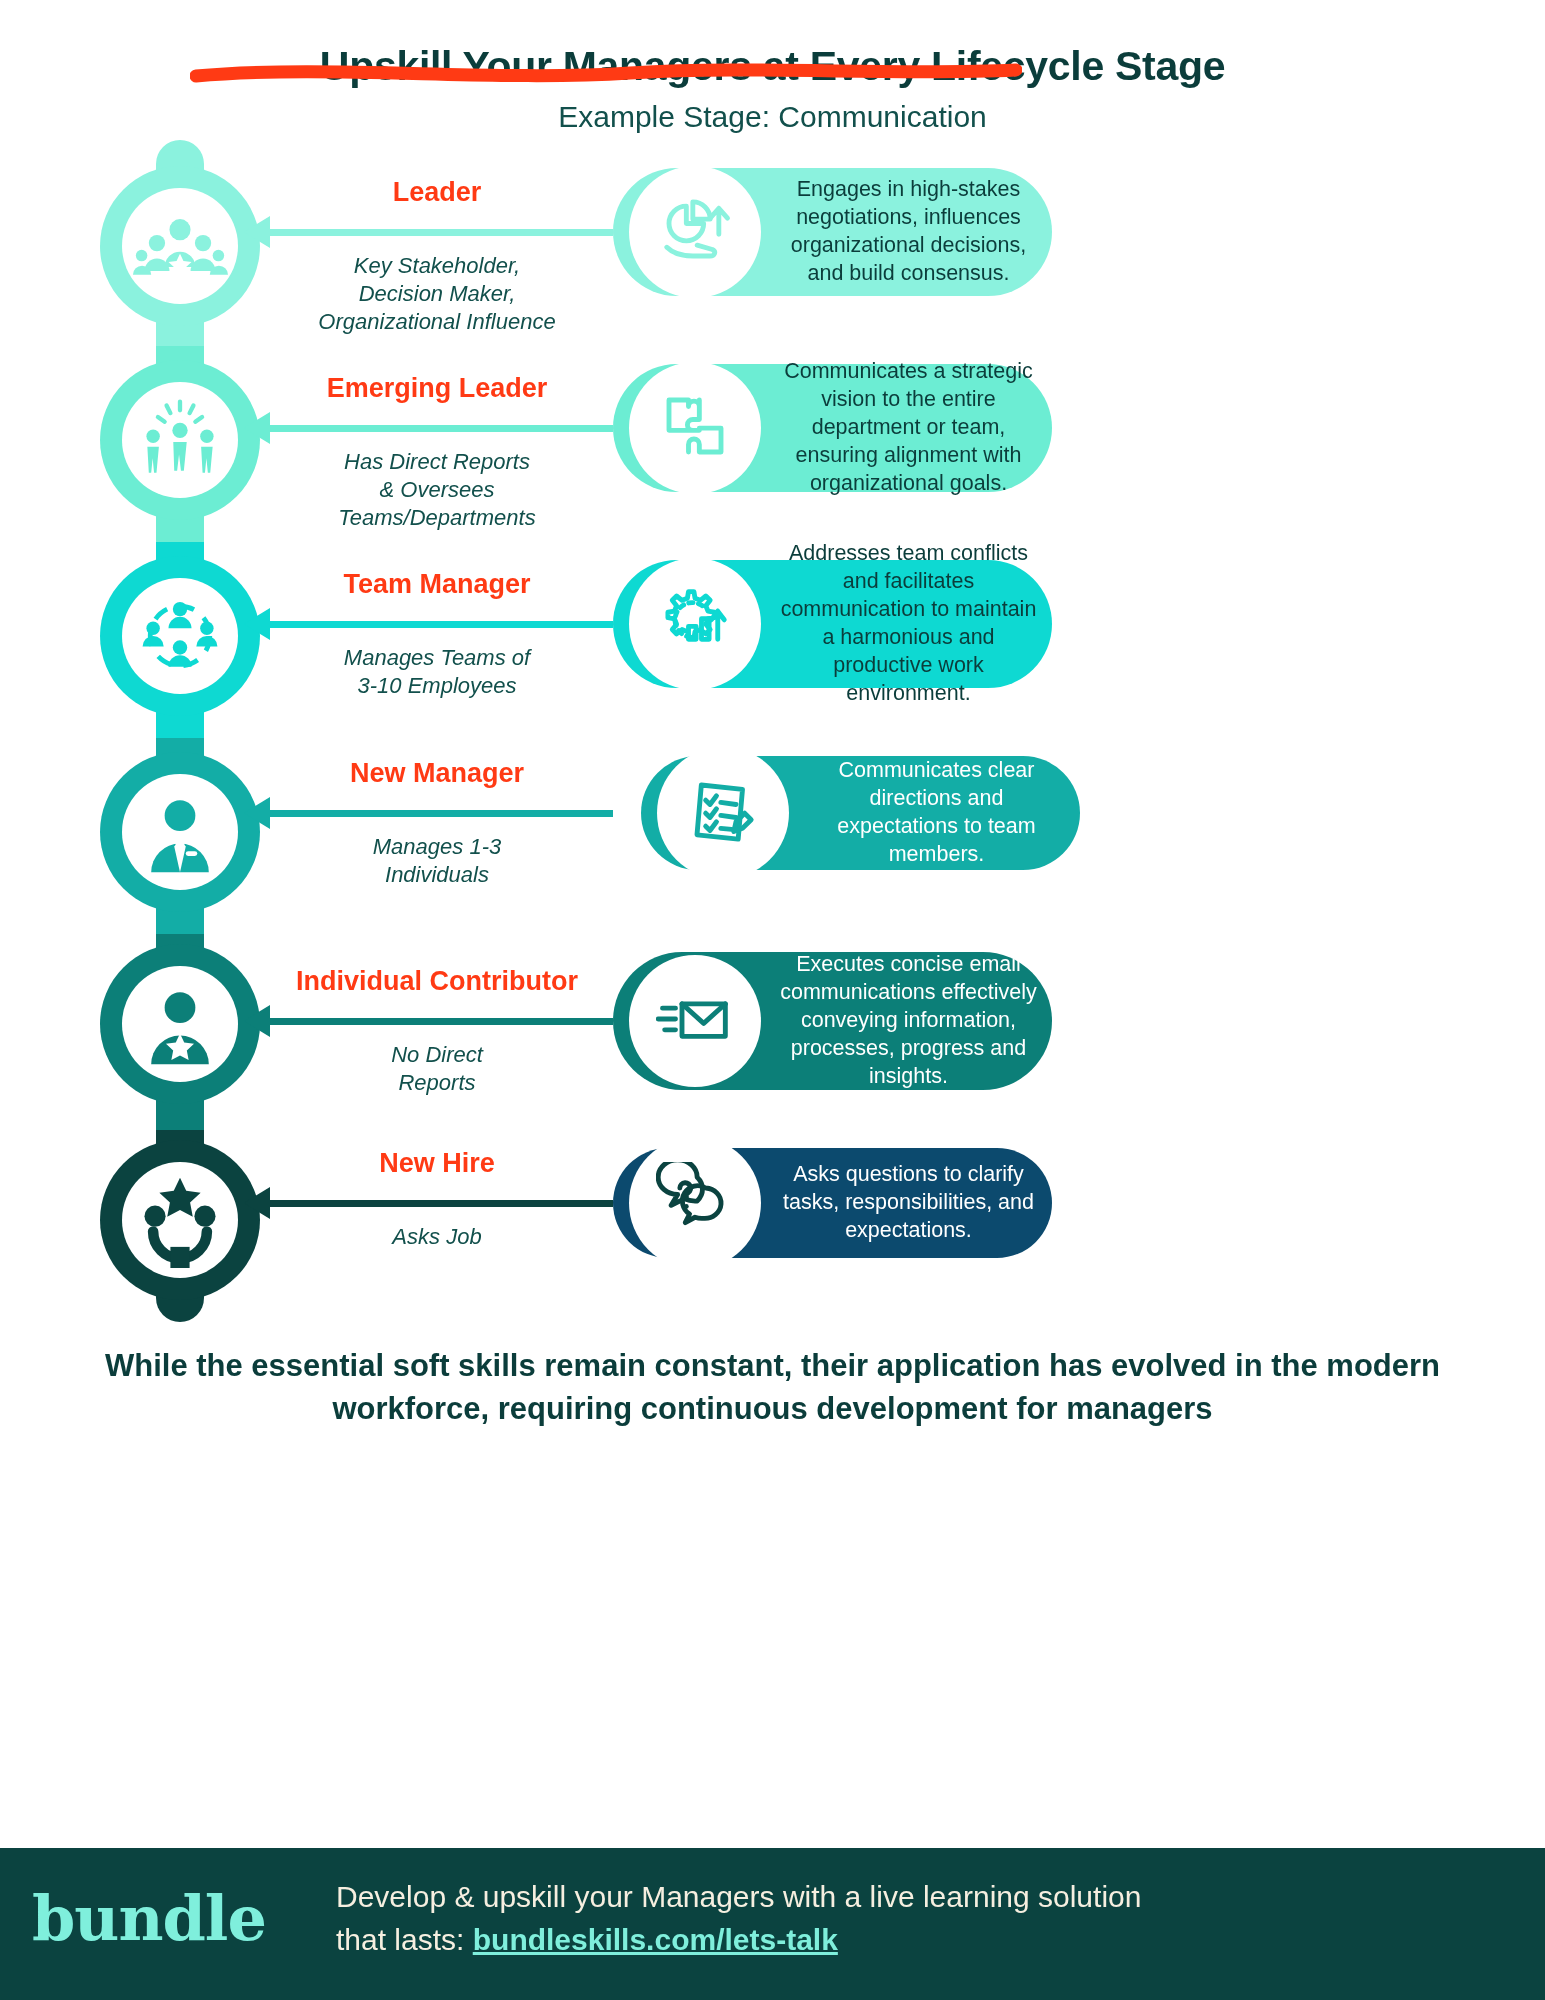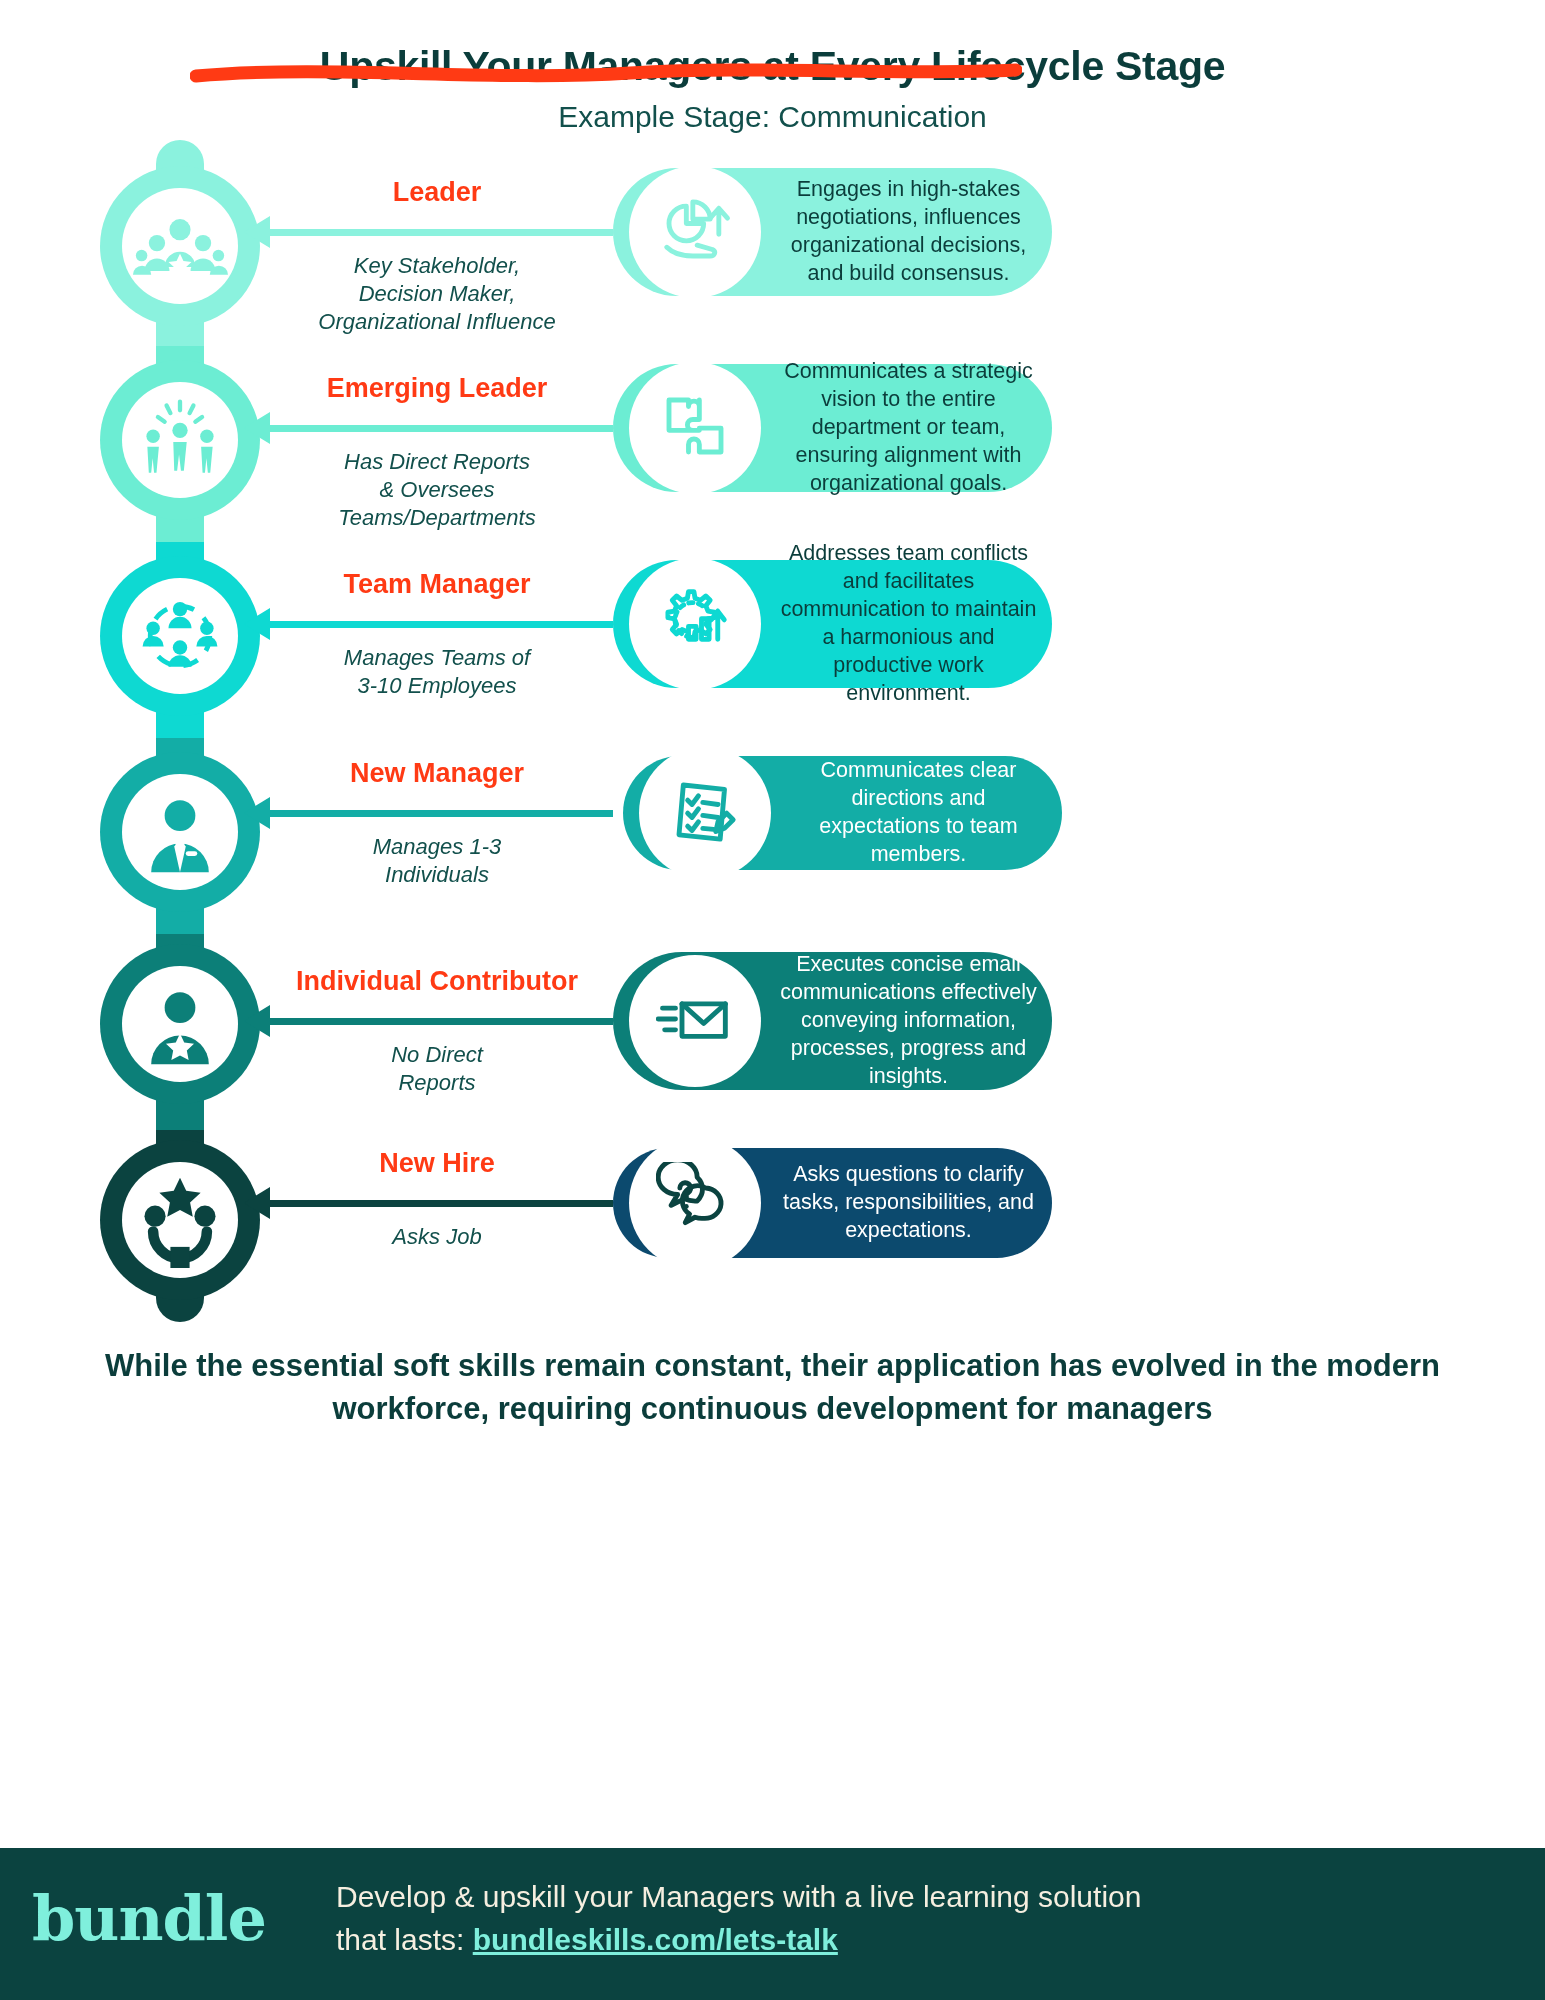--- a/index.html
+++ b/index.html
@@ -236,21 +236,21 @@
       </svg>
         </div>
     </div>
       <div class="arrow-line" style="left:270px;top:810px;width:343px;background:#13ADA6;"></div>
       <div class="arrow-head" style="left:244px;top:797px;border-right:26px solid #13ADA6;"></div>
       <div class="stage-label" style="left:227px;top:758px;">New Manager</div>
       <div class="stage-sub" style="left:227px;top:833px;">
         <div>Manages 1-3</div>
         <div>Individuals</div>
       </div>
-      <div class="pill" style="left:623px;top:756px;width:439px;height:114px;background:#13ADA6;">
+      <div class="pill" style="left:641px;top:756px;width:439px;height:114px;background:#13ADA6;">
       <div class="pill-icon-circle">
         <span><svg width="78" height="78" viewBox="0 0 72 72">
         <path d="M16 12 L54 16 L50 62 L12 58 Z" stroke="#13ADA6" fill="none" stroke-width="4.5" stroke-linecap="round" stroke-linejoin="round"></path>
         <path d="M20 26 l4 4 6-8 M34 28 l14 2" stroke="#13ADA6" fill="none" stroke-width="4.5" stroke-linecap="round" stroke-linejoin="round"></path>
         <path d="M20 38 l4 4 6-8 M34 40 l14 2" stroke="#13ADA6" fill="none" stroke-width="4.5" stroke-linecap="round" stroke-linejoin="round"></path>
         <path d="M20 50 l4 4 6-8 M34 52 l10 1" stroke="#13ADA6" fill="none" stroke-width="4.5" stroke-linecap="round" stroke-linejoin="round"></path>
         <path d="M48 46 l8-8 6 6 -8 8 -8 3 z" stroke="#13ADA6" fill="none" stroke-width="4.5" stroke-linecap="round" stroke-linejoin="round"></path>
       </svg></span>
       </div>
       <div class="pill-text" style="color: rgb(255, 255, 255); top: 1px;">Communicates clear directions and expectations to team members.</div>

